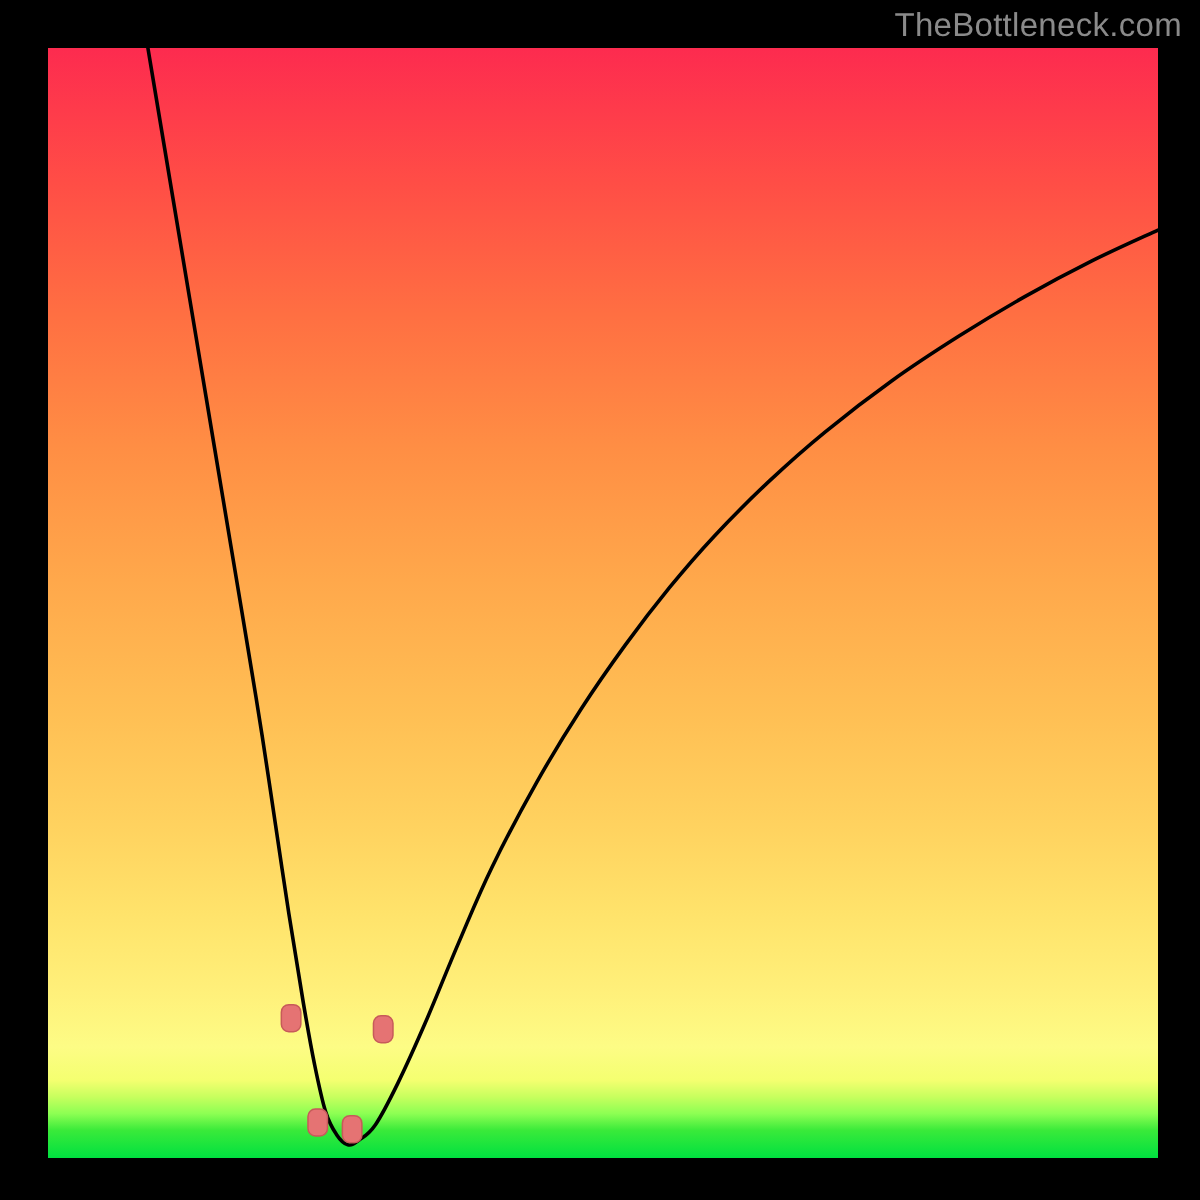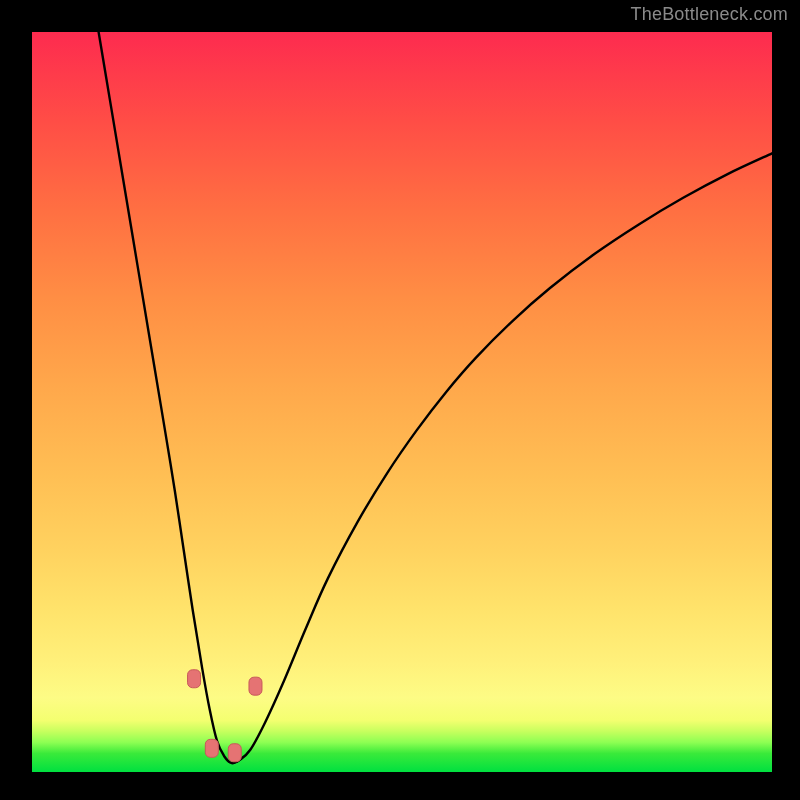--- a/index.html
+++ b/index.html
@@ -45,21 +45,21 @@
     width: 740px;
     height: 740px;
     overflow: visible;
   }
 
   .watermark {
     position: absolute;
     top: 4px;
     right: 12px;
     color: #8a8a8a;
-    font-size: 18px;
+    font-size: 22px;
     font-weight: 400;
     letter-spacing: 0.2px;
   }
 </style>
 </head>
 <body>
 
 <div class="frame">
   <div class="plot-area">
     <svg class="curve" viewBox="0 0 740 740" preserveAspectRatio="none">

